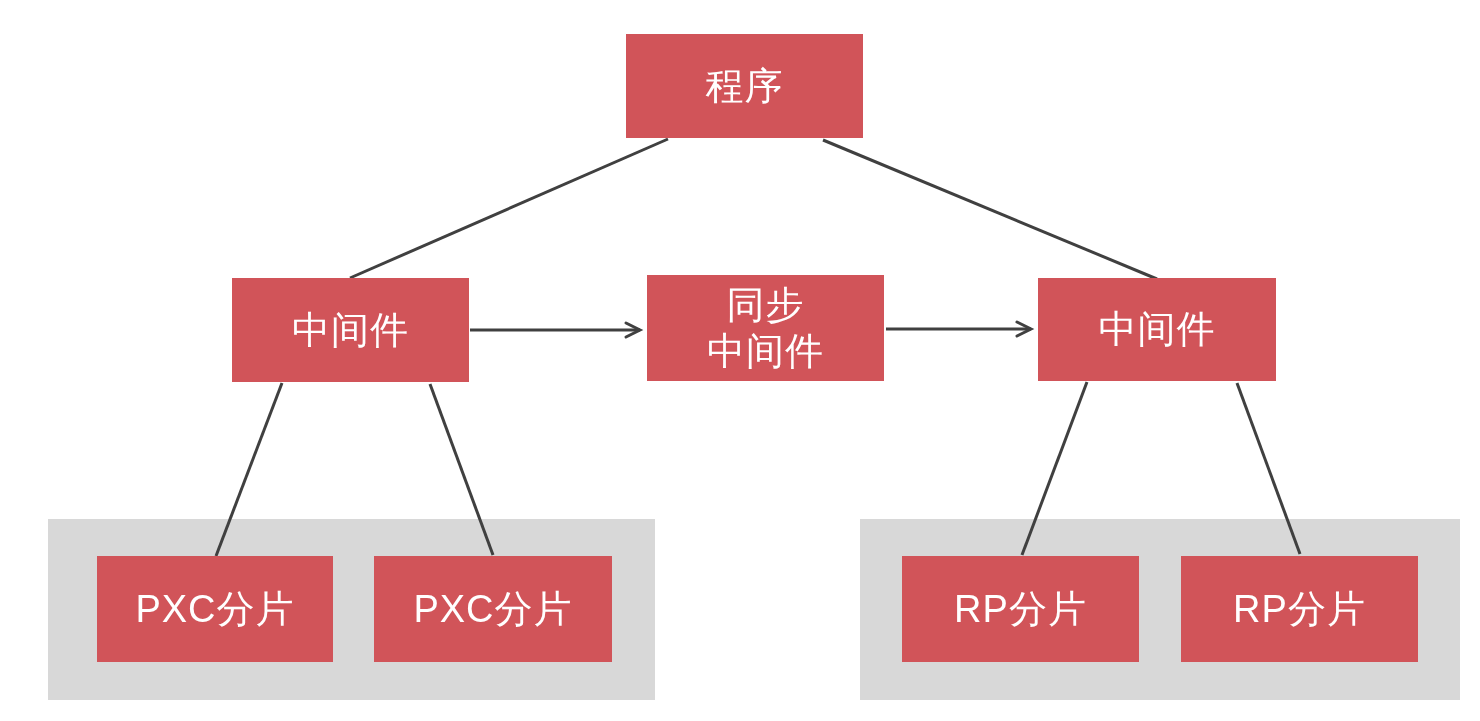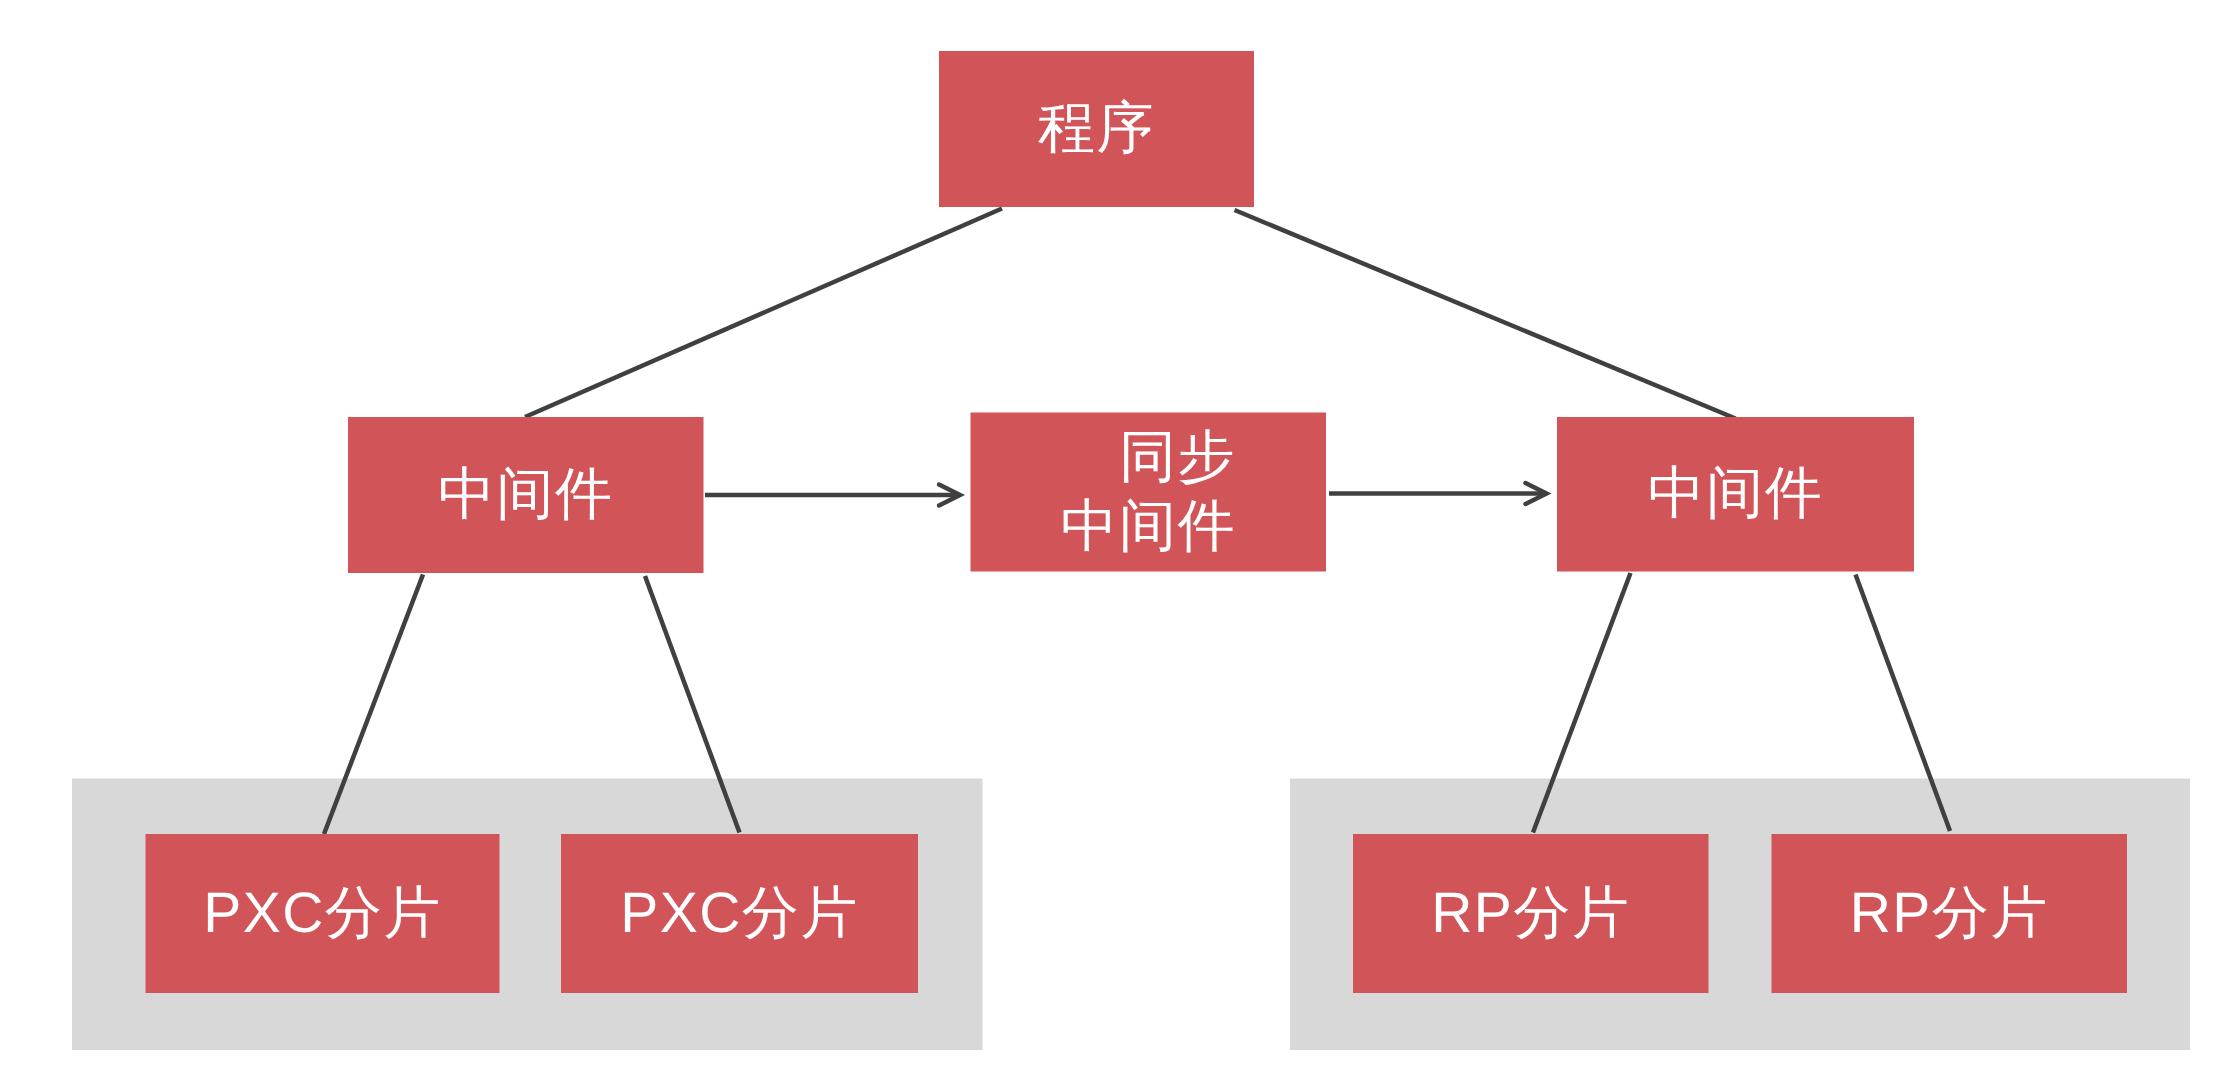--- a/index.html
+++ b/index.html
@@ -46,23 +46,23 @@
     color: var(--node-text, #ffffff);
     display: flex;
     align-items: center;
     justify-content: center;
     text-align: center;
     font-size: 38px;
     line-height: 1.22;
     white-space: pre-line;
     letter-spacing: 1px;
   }
-  .n-program          { left: 626px;  top: 34px;  width: 210px; height: 104px; }
+  .n-program          { left: 626px;  top: 34px;  width: 237px; height: 104px; }
   .n-middleware-left  { left: 232px;  top: 278px; width: 237px; height: 104px; }
-  .n-sync-middleware  { left: 647px;  top: 275px; width: 237px; height: 106px; text-align: right; }
+  .n-sync-middleware  { left: 647px;  top: 275px; width: 237px; height: 106px; }
   .n-middleware-right { left: 1038px; top: 278px; width: 238px; height: 103px; }
   .n-pxc-1            { left: 97px;   top: 556px; width: 236px; height: 106px; }
   .n-pxc-2            { left: 374px;  top: 556px; width: 238px; height: 106px; }
   .n-rp-1             { left: 902px;  top: 556px; width: 237px; height: 106px; }
   .n-rp-2             { left: 1181px; top: 556px; width: 237px; height: 106px; }
 </style>
 </head>
 <body>
 
 <div class="canvas">

